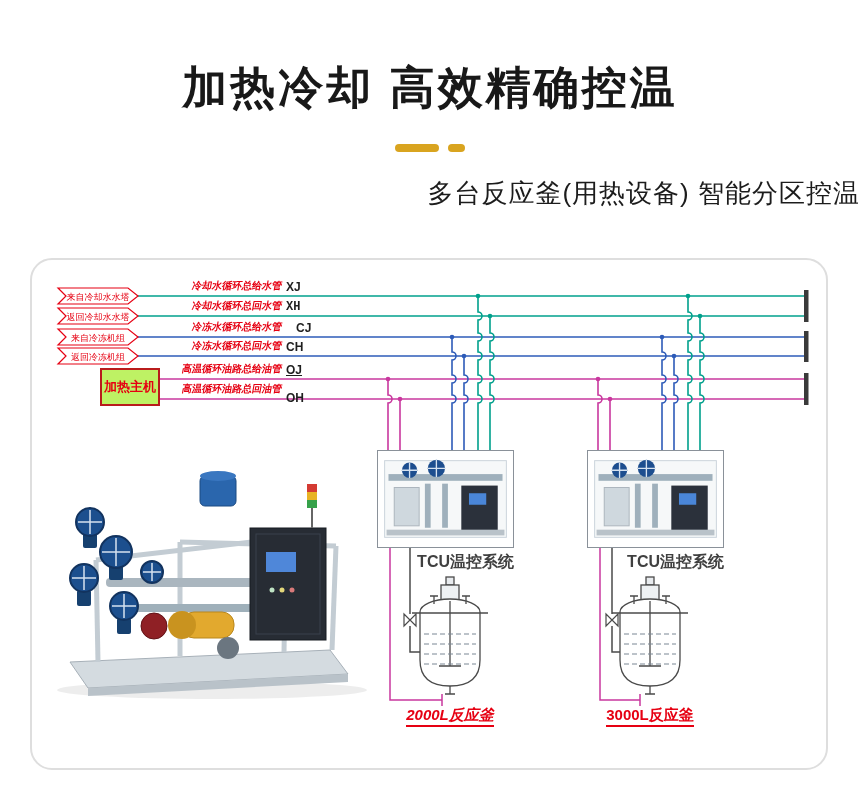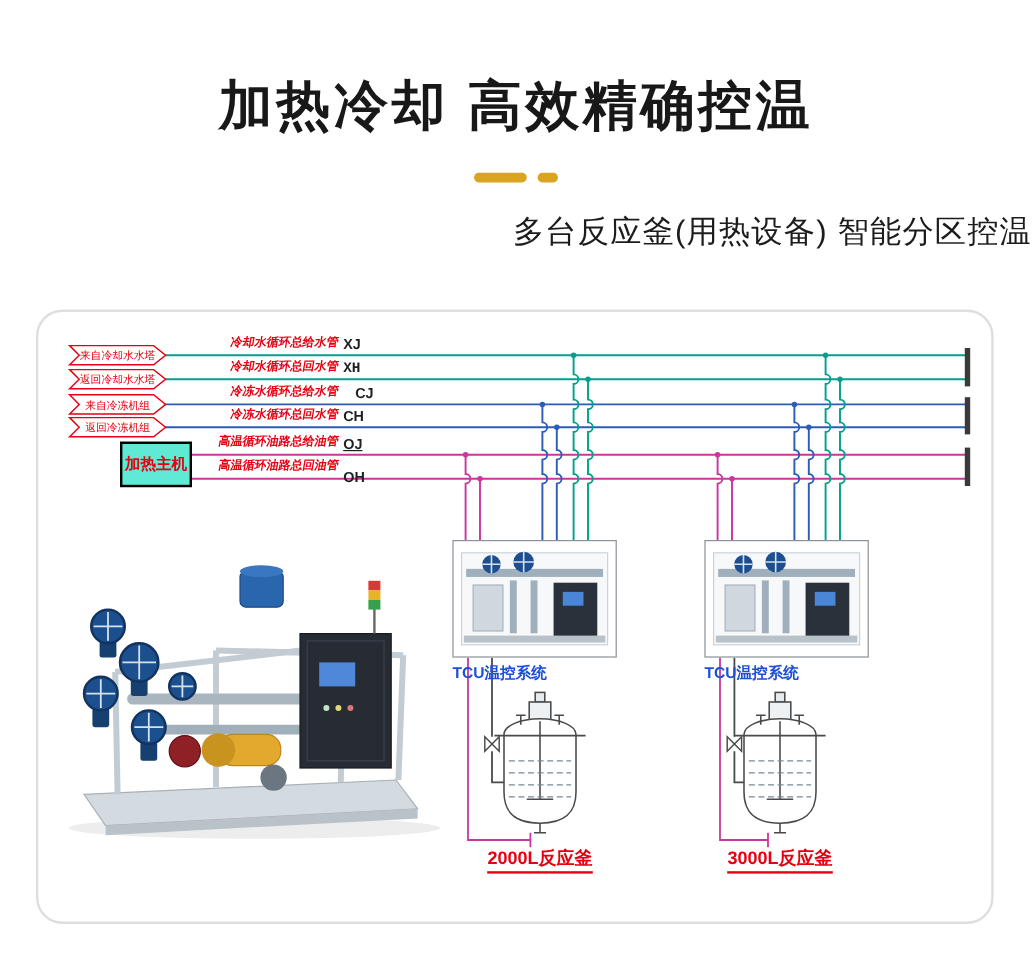--- a/index.html
+++ b/index.html
@@ -22,30 +22,30 @@
     position:absolute;left:30px;top:258px;width:794px;height:508px;
     border:2px solid #dedede;border-radius:22px;background:#fff;box-sizing:content-box;
   }
   .panel svg.diagram{position:absolute;left:0;top:0;}
   .pipe-label{
     position:absolute;width:118px;text-align:right;font-size:10px;font-weight:700;
     color:#e60012;transform:skewX(-10deg);white-space:nowrap;line-height:14px;
   }
   .pipe-code{position:absolute;font-size:12px;font-weight:700;color:#1f1f1f;line-height:13px;text-align:right;}
   .heater-box{
-    position:absolute;left:68px;top:108px;width:60px;height:38px;border:2px solid #000000;
+    position:absolute;left:68px;top:108px;width:60px;height:38px;border:2px solid #b91c1c;
     display:flex;align-items:center;justify-content:center;font-size:13px;font-weight:700;
-    color:#e60012;background:#5eead4;box-sizing:border-box;
+    color:#e60012;background:#bef264;box-sizing:border-box;
   }
   .tcu-box{
     position:absolute;width:137px;height:98px;border:1px solid #8a9199;background:#fff;
     box-sizing:border-box;padding:2px;
   }
   .tcu-label{
-    position:absolute;width:137px;text-align:left;font-size:13px;font-weight:700;color:#1d4ed8;
+    position:absolute;width:137px;text-align:right;font-size:16px;font-weight:700;color:#404040;
   }
   .reactor-label{
     position:absolute;width:130px;text-align:center;font-size:15px;font-weight:700;color:#e60012;
   }
   .reactor-label span{border-bottom:2px solid #e60012;padding-bottom:2px;}
 </style>
 </head>
 <body>
 
 <div>
@@ -260,21 +260,21 @@
         <path d="M22 18 H38 M30 10 V26 M49 16 H67 M58 7 V25" stroke="#d6e2f0" stroke-width="1.4" fill="none"></path>
         <rect x="84" y="34" width="38" height="48" fill="#2b313b"></rect>
         <rect x="92" y="42" width="18" height="12" fill="#4a86d8"></rect>
         <rect x="6" y="80" width="123" height="6" fill="#b9c2c9"></rect>
       </svg>
     </div>
 
     <div class="tcu-label" style="left:345px;top:292px;">TCU温控系统</div>
     <div class="tcu-label" style="left:555px;top:292px;">TCU温控系统</div>
 
-    <div class="reactor-label" style="left:353px;top:446px;">
+    <div class="reactor-label" style="left:353px;top:446px;font-style:italic;">
       <span>2000L反应釜</span>
     </div>
     <div class="reactor-label" style="left:553px;top:446px;">
       <span>3000L反应釜</span>
     </div>
 
   </section>
 </div>
 
 </body></html>

